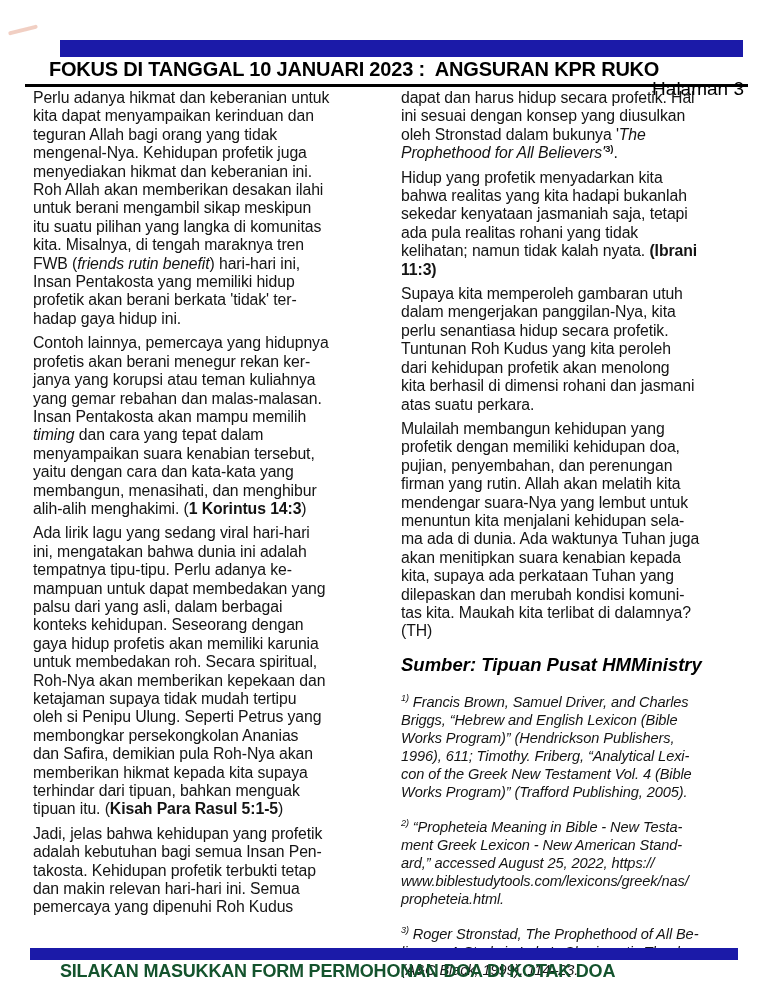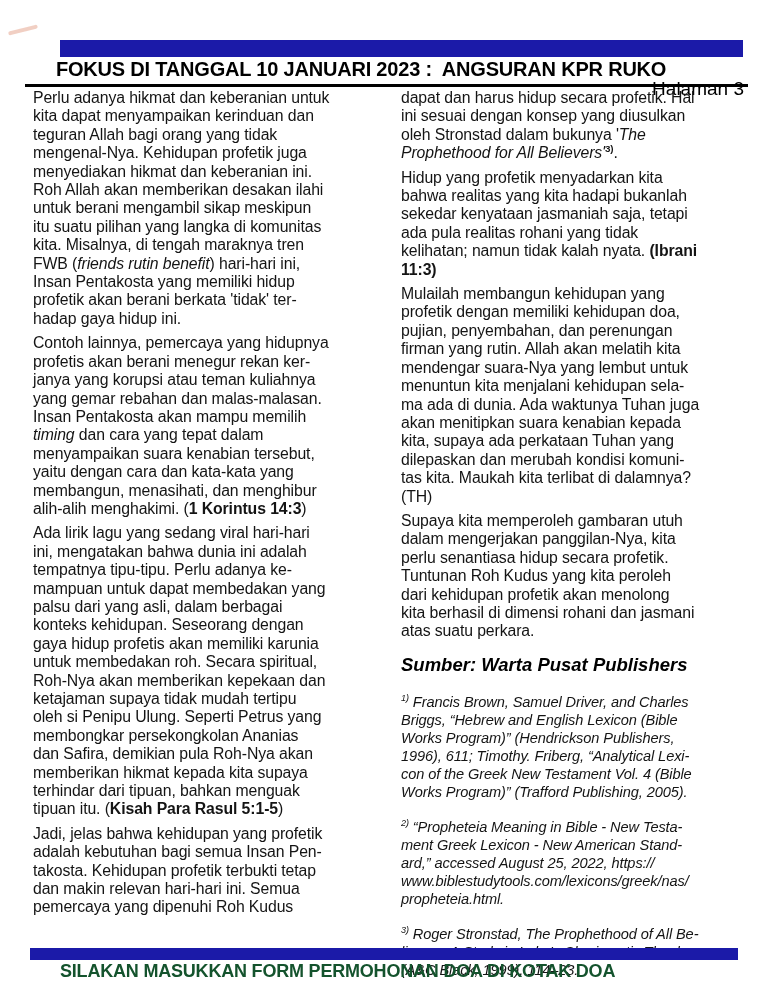--- a/index.html
+++ b/index.html
@@ -8,21 +8,21 @@
     font-family:"Liberation Sans", sans-serif;color:#141414;overflow:hidden;
   }
   .corner-mark{
     position:absolute;left:8px;top:28px;width:30px;height:4px;
     background:#eec3b4;transform:rotate(-14deg);border-radius:2px;opacity:.8;
   }
   .header-bar{
     position:absolute;left:60px;top:40px;width:683px;height:17px;background:#1b1aa8;
   }
   .header-title{
-    position:absolute;left:56px;top:58px;font-size:20px;font-weight:bold;
+    position:absolute;left:49px;top:58px;font-size:20px;font-weight:bold;
     letter-spacing:-0.2px;white-space:pre;color:#000;
   }
   .page-number{
     position:absolute;right:24px;top:78px;font-size:19px;color:#000;
   }
   .header-rule{
     position:absolute;left:25px;top:84px;width:723px;height:3px;background:#000;
   }
   .columns{
     position:absolute;left:33px;top:89px;width:712px;display:flex;gap:24px;
@@ -114,40 +114,40 @@
       <p class="para"><span>dapat dan harus hidup secara profetik. Hal
 ini sesuai dengan konsep yang diusulkan
 oleh Stronstad dalam bukunya '</span><span class="i">The
 Prophethood for All Believers'</span><sup class="b">3)</sup><span>.</span></p>
       <p class="para"><span>Hidup yang profetik menyadarkan kita
 bahwa realitas yang kita hadapi bukanlah
 sekedar kenyataan jasmaniah saja, tetapi
 ada pula realitas rohani yang tidak
 kelihatan; namun tidak kalah nyata. </span><span class="b">(Ibrani
 11:3)</span></p>
+      <p class="para"><span>Supaya kita memperoleh gambaran utuh
+dalam mengerjakan panggilan-Nya, kita
+perlu senantiasa hidup secara profetik.
+Tuntunan Roh Kudus yang kita peroleh
+dari kehidupan profetik akan menolong
+kita berhasil di dimensi rohani dan jasmani
+atas suatu perkara.</span></p>
       <p class="para"><span>Mulailah membangun kehidupan yang
 profetik dengan memiliki kehidupan doa,
 pujian, penyembahan, dan perenungan
 firman yang rutin. Allah akan melatih kita
 mendengar suara-Nya yang lembut untuk
 menuntun kita menjalani kehidupan sela-
 ma ada di dunia. Ada waktunya Tuhan juga
 akan menitipkan suara kenabian kepada
 kita, supaya ada perkataan Tuhan yang
 dilepaskan dan merubah kondisi komuni-
 tas kita. Maukah kita terlibat di dalamnya?
 (TH)</span></p>
-      <p class="para"><span>Supaya kita memperoleh gambaran utuh
-dalam mengerjakan panggilan-Nya, kita
-perlu senantiasa hidup secara profetik.
-Tuntunan Roh Kudus yang kita peroleh
-dari kehidupan profetik akan menolong
-kita berhasil di dimensi rohani dan jasmani
-atas suatu perkara.</span></p>
-      <p class="source-heading">Sumber: Warta Pusat Publishers</p>
+      <p class="source-heading">Sumber: Tipuan Pusat HMMinistry</p>
       <p class="footnote"><sup class="i">1)</sup><span class="i"> Francis Brown, Samuel Driver, and Charles
 Briggs, “Hebrew and English Lexicon (Bible
 Works Program)” (Hendrickson Publishers,
 1996), 611; Timothy. Friberg, “Analytical Lexi-
 con of the Greek New Testament Vol. 4 (Bible
 Works Program)” (Trafford Publishing, 2005).</span></p>
       <p class="footnote"><sup class="i">2)</sup><span class="i"> “Propheteia Meaning in Bible - New Testa-
 ment Greek Lexicon - New American Stand-
 ard,” accessed August 25, 2022, https://
 www.biblestudytools.com/lexicons/greek/nas/

